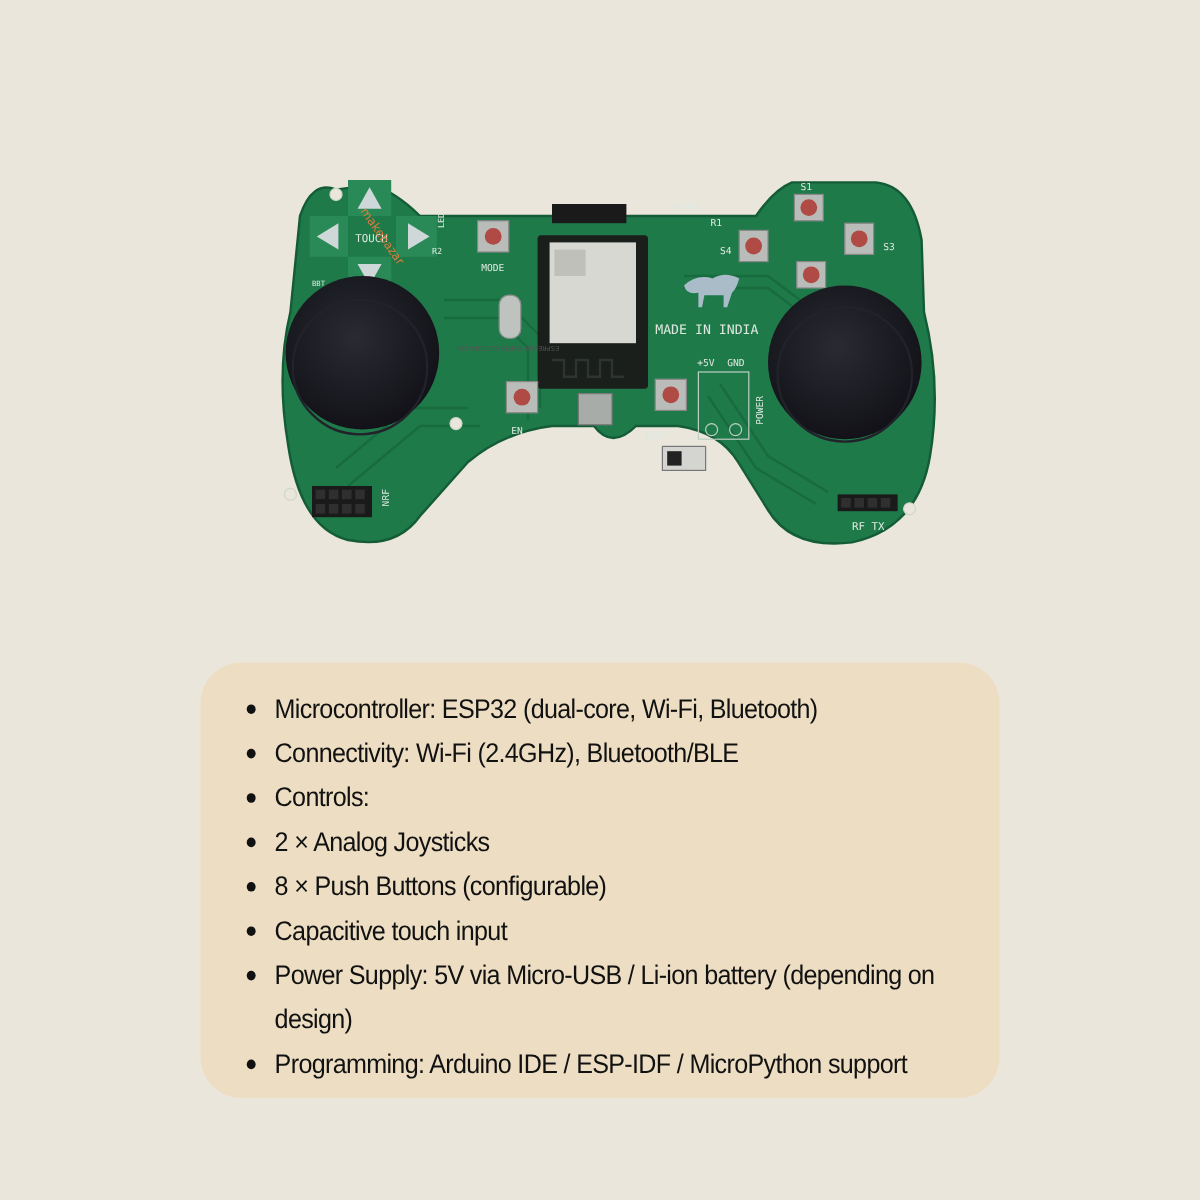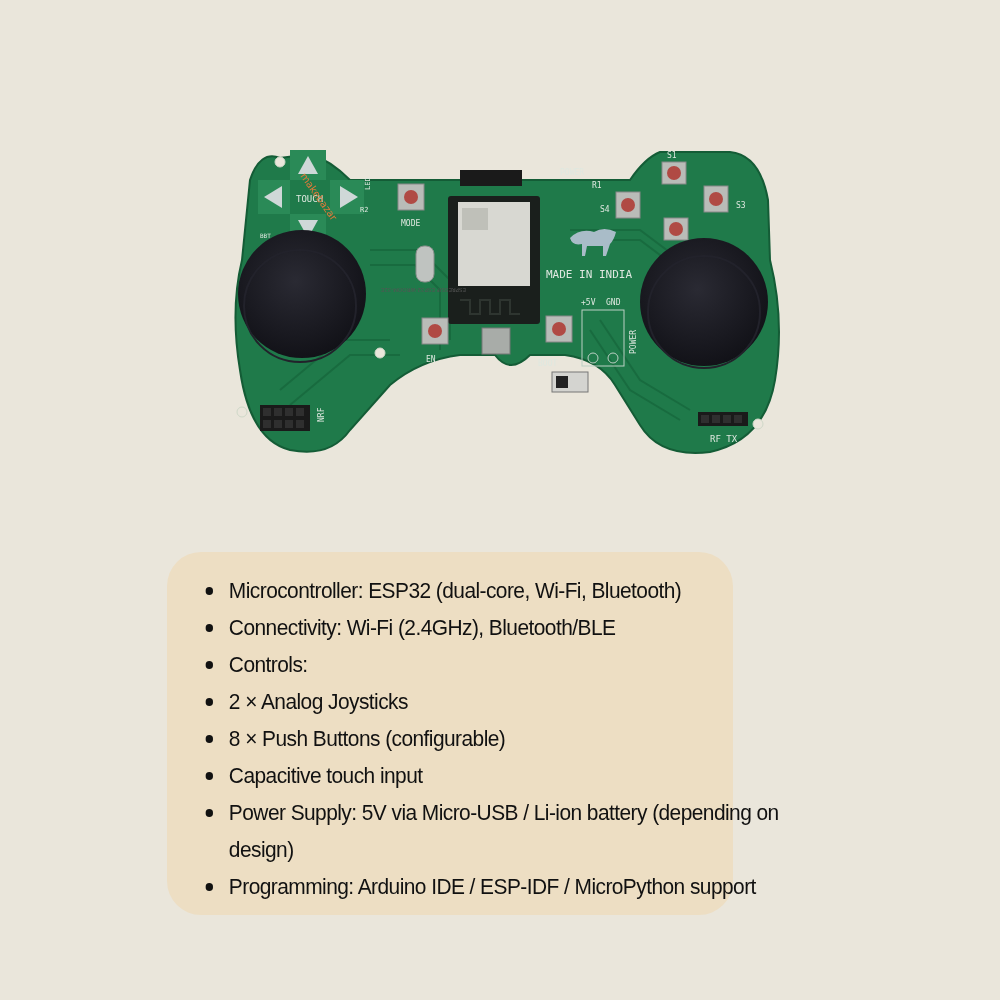--- a/index.html
+++ b/index.html
@@ -12,21 +12,21 @@
   }
   .photo {
     position: absolute;
     left: 220px; top: 140px;
     width: 580px; height: 340px;
   }
   .photo svg { width: 580px; height: 340px; display: block; }
   .spec-card {
     position: absolute;
     left: 167px; top: 552px;
-    width: 566px; height: 363px;
+    width: 666px; height: 363px;
     background: #eddec3;
     border-radius: 34px;
     box-sizing: border-box;
     padding: 20px 20px 0 20px;
   }
   .spec-list {
     list-style: none;
     margin: 0; padding: 0;
   }
   .spec-item {

